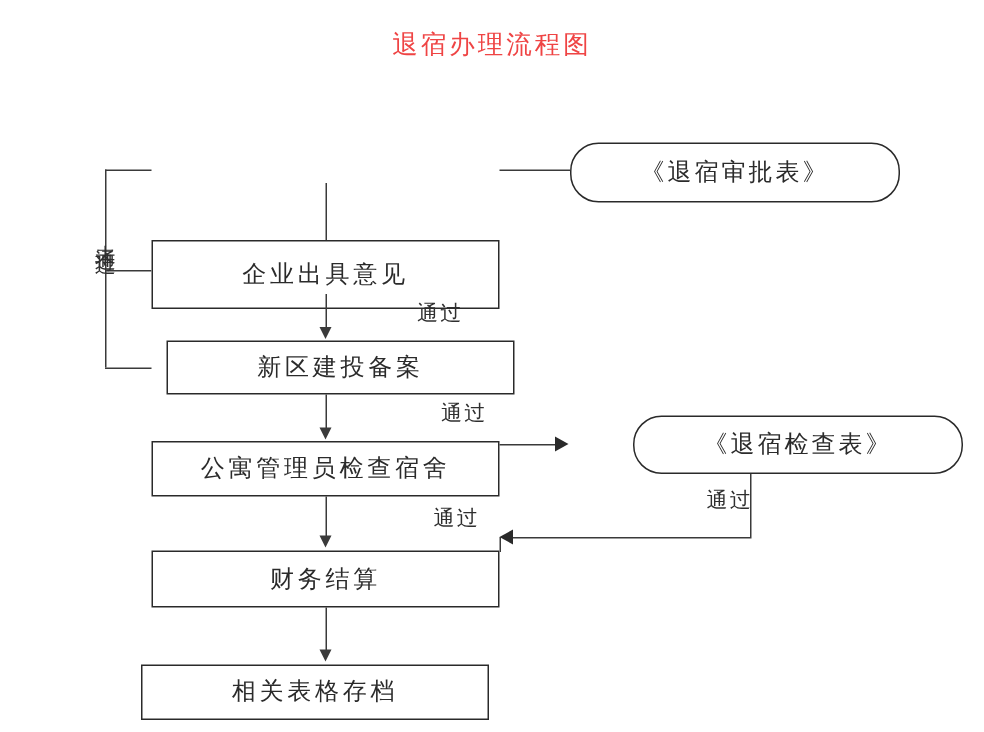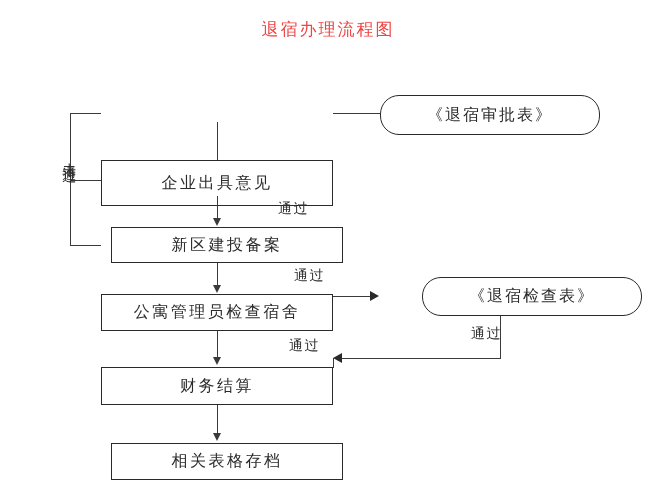--- a/index.html
+++ b/index.html
@@ -148,15 +148,15 @@
 
   <div class="vline" style="left:217px; top:331px; height:28px;"></div>
   <div class="arrow-down" style="left:213px; top:357px;"></div>
   <div class="edge-label" style="left:254px; top:337px;">通过</div>
 
   <div class="node" style="left:101px; top:367px; width:232px; height:38px;">财务结算</div>
 
   <div class="vline" style="left:217px; top:405px; height:30px;"></div>
   <div class="arrow-down" style="left:213px; top:433px;"></div>
 
-  <div class="node" style="left:111px; top:443px; width:232px; height:37px;">相关表格存档</div>
+  <div class="node" style="left:94px; top:443px; width:232px; height:37px;">相关表格存档</div>
 
 </div>
 
 </body></html>

